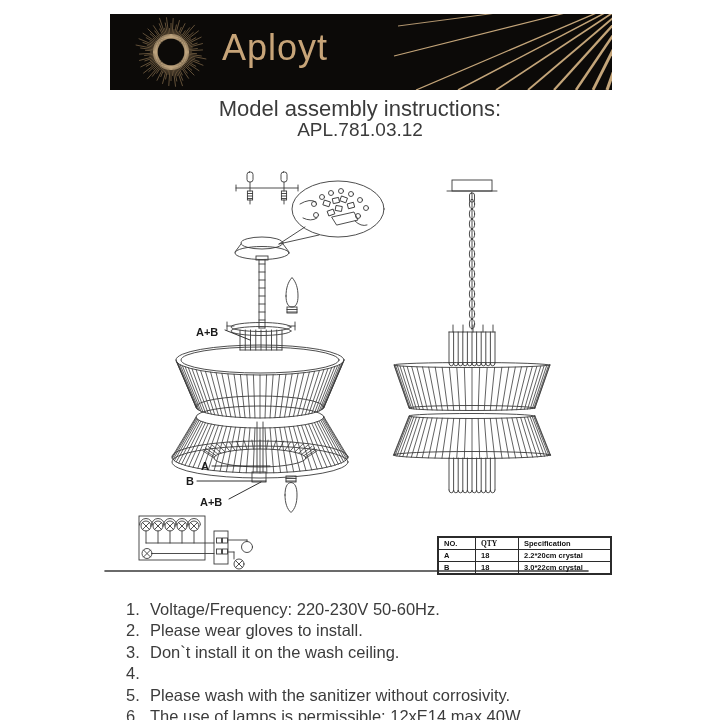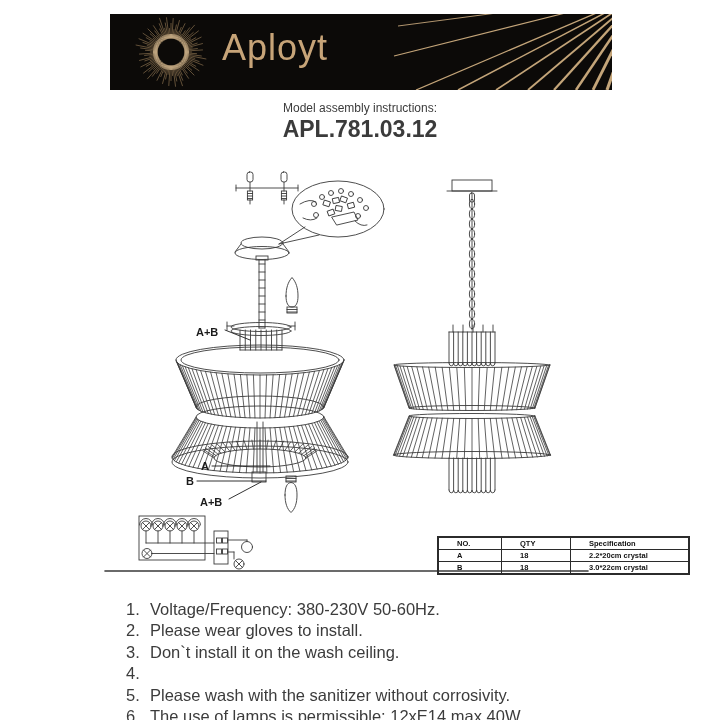--- a/index.html
+++ b/index.html
@@ -6,34 +6,34 @@
             font-family:"Liberation Sans", sans-serif;}
   .page{position:relative;width:640px;height:720px;background:#fff;}
 
   
   .banner{position:absolute;left:110px;top:14px;width:502px;height:76px;background:#0c0a08;overflow:hidden;}
   .banner svg{position:absolute;left:0;top:0;}
   .brand{position:absolute;left:112px;top:13px;font-size:36px;letter-spacing:1px;color:#c7a478;font-weight:400;}
 
   
   .title-block{position:absolute;left:0;top:98px;width:720px;text-align:center;color:#3b3b3b;}
-  .title-line{font-size:12px;font-weight:500;line-height:21px;}
-  .model-line{font-size:23px;font-weight:700;line-height:21px;}
+  .title-line{font-size:22px;font-weight:500;line-height:21px;}
+  .model-line{font-size:19px;font-weight:400;line-height:21px;}
 
   
   .diagram{position:absolute;left:100px;top:160px;width:520px;height:435px;}
   .dlabel{font:bold 11px "Liberation Sans",sans-serif;fill:#1b1b1b;}
 
   
   .parts{position:absolute;left:437px;top:536px;width:151px;border-collapse:collapse;
          font-size:7.5px;font-weight:bold;color:#111;table-layout:fixed;}
-  .parts th,.parts td{border:1px solid #2b2b2b;padding:1px 18px;text-align:left;height:9px;
+  .parts th,.parts td{border:1px solid #2b2b2b;padding:1px 5px;text-align:left;height:9px;
                       white-space:nowrap;overflow:hidden;}
   .parts{border:2px solid #2b2b2b;}
-  .col-no{width:26px;} .col-qty{width:32px;} .col-spec{width:81px;}
+  .col-no{width:26px;} .col-qty{width:32px;font-family:Liberation Serif, serif;} .col-spec{width:81px;}
 
   
   .instructions{position:absolute;left:126px;top:599px;color:#3c3c3c;font-size:16.5px;}
   .ins-row{display:flex;line-height:21.4px;}
   .ins-num{width:24px;flex:0 0 24px;}
   .ins-text{white-space:nowrap;}
 </style>
 </head>
 <body>
 
@@ -715,21 +715,21 @@
         <td>B</td>
         <td>18</td>
         <td>3.0*22cm crystal</td>
       </tr>
     </tbody>
   </table>
 
   <div class="instructions">
     <div class="ins-row">
       <span class="ins-num">1.</span>
-      <span class="ins-text">Voltage/Frequency: 380-230V 50-60Hz.</span>
+      <span class="ins-text">Voltage/Frequency: 220-230V 50-60Hz.</span>
     </div>
     <div class="ins-row">
       <span class="ins-num">2.</span>
       <span class="ins-text">Please wear gloves to install.</span>
     </div>
     <div class="ins-row">
       <span class="ins-num">3.</span>
       <span class="ins-text">Don`t install it on the wash ceiling.</span>
     </div>
     <div class="ins-row">

